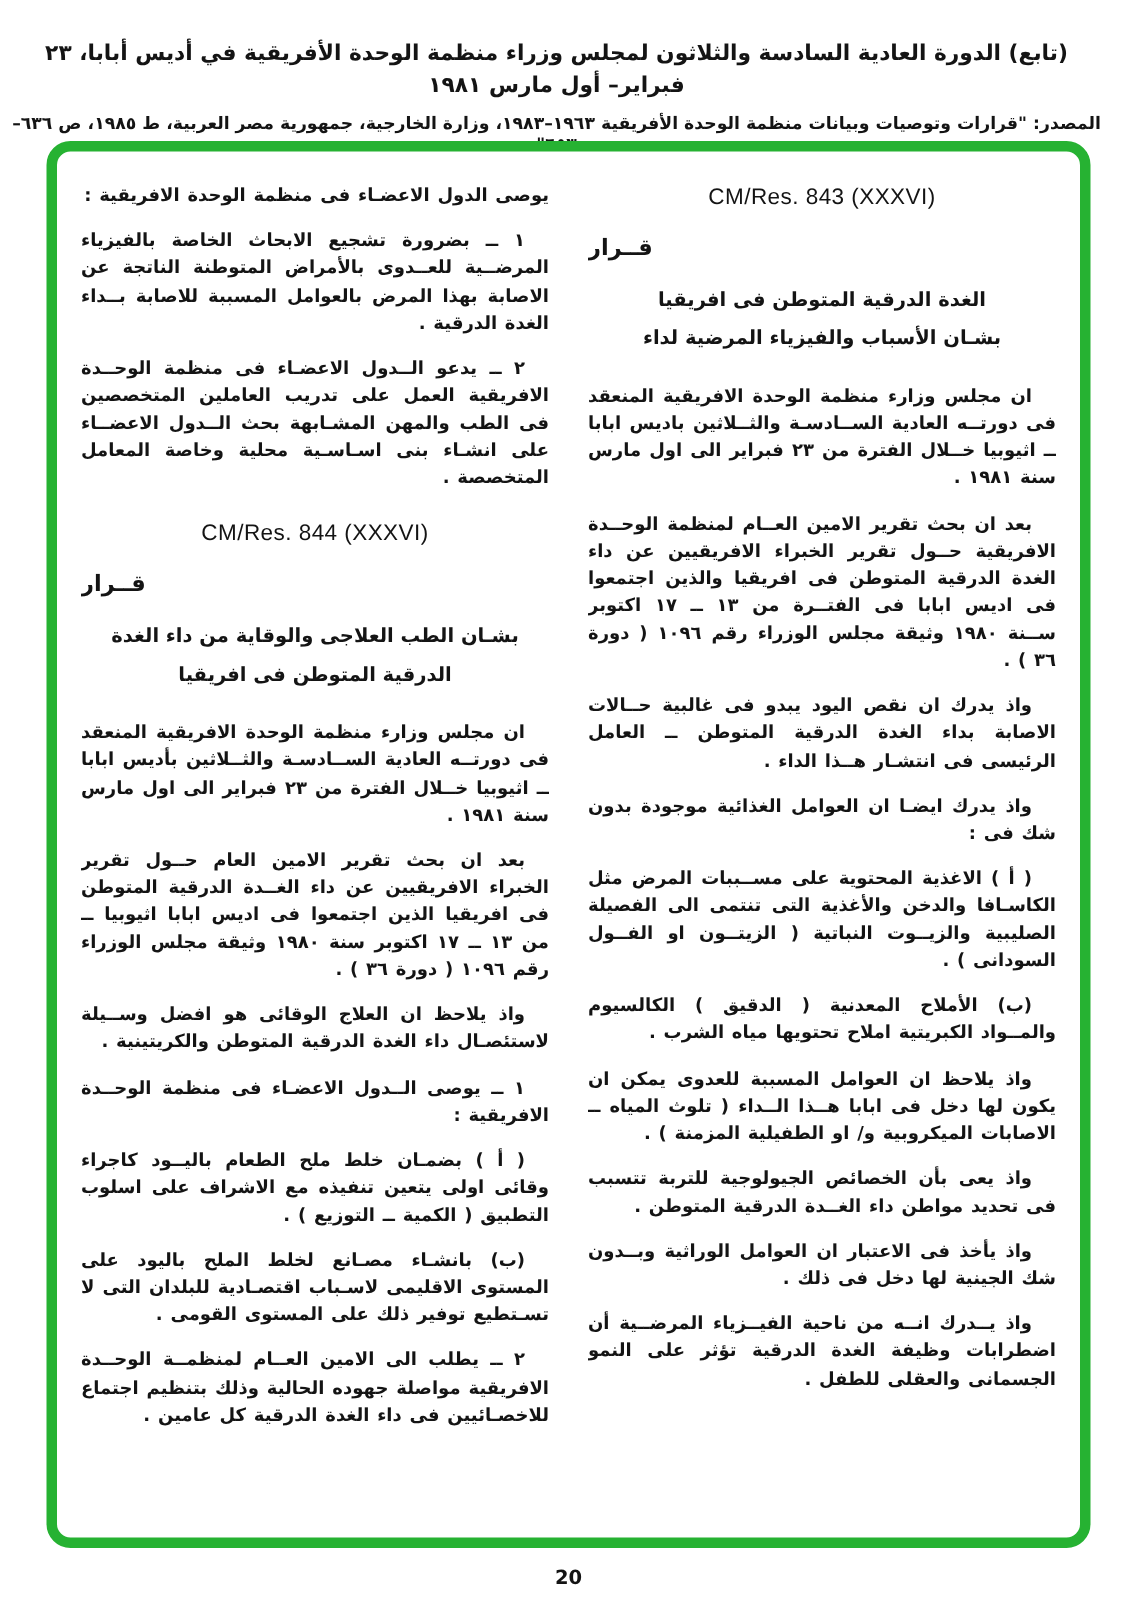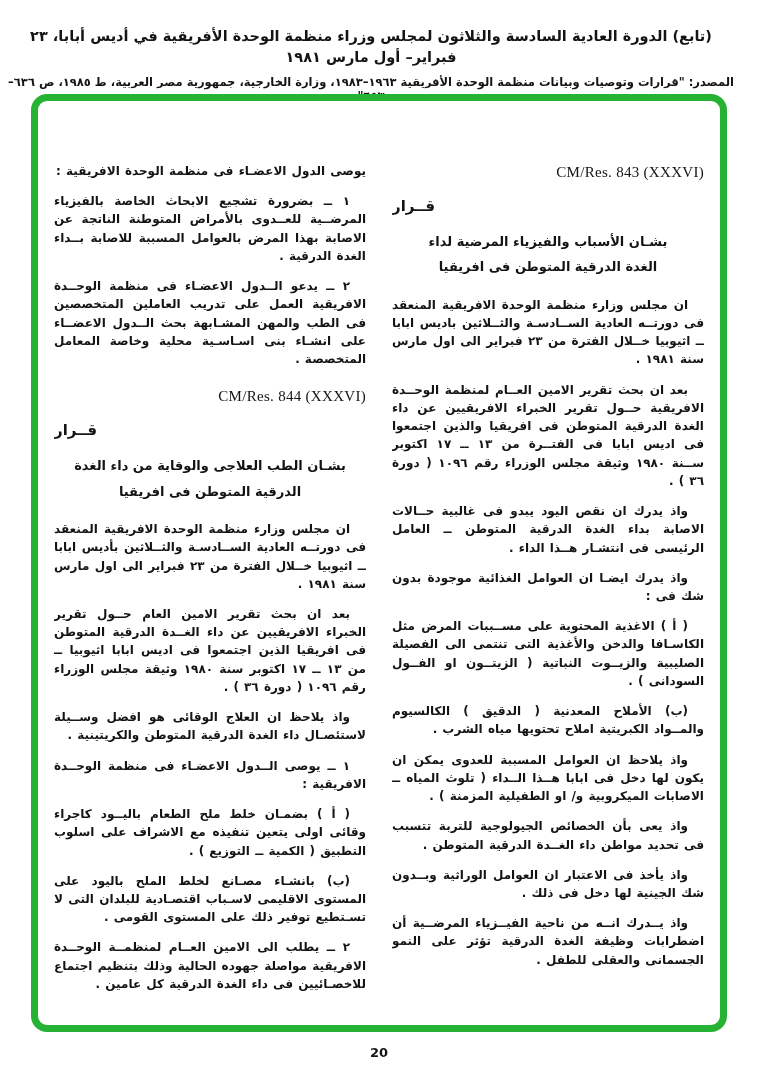--- a/index.html
+++ b/index.html
@@ -50,26 +50,25 @@
     display: flex;
     direction: rtl;
     gap: 26px;
     height: 100%;
   }
   .col {
     flex: 1 1 0;
     direction: rtl;
     text-align: justify;
     overflow: hidden;
-    margin-top: 41px;
   }
   .res-ref {
     direction: ltr;
-    text-align: right;
-    font-family: Liberation Serif, serif;
+    text-align: center;
+    font-family: Liberation Sans, sans-serif;
     font-size: 15px;
     font-weight: 400;
     letter-spacing: 0.3px;
     margin: 2px 0 16px 0;
   }
   .res-heading {
     text-align: left;
     font-size: 15px;
     font-weight: 700;
     margin: 0 0 14px 0;
@@ -115,22 +114,22 @@
     <div class="header-line2">المصدر: "قرارات وتوصيات وبيانات منظمة الوحدة الأفريقية ١٩٦٣–١٩٨٣، وزارة الخارجية، جمهورية مصر العربية، ط ١٩٨٥، ص ٦٣٦–٦٥٣"</div>
   </header>
 
   <div class="green-frame">
     <div class="columns">
 
       <section class="col">
         <div class="res-ref">CM/Res. 843 (XXXVI)</div>
         <div class="res-heading">قــرار</div>
         <div class="res-title">
+          <div>الغدة الدرقية المتوطن فى افريقيا</div>
           <div>بشـان الأسباب والفيزياء المرضية لداء</div>
-          <div>الغدة الدرقية المتوطن فى افريقيا</div>
         </div>
         <p class="para">ان مجلس وزارء منظمة الوحدة الافريقية المنعقد فى دورتــه العادية الســادسـة والثــلاثين باديس ابابا ــ اثيوبيا خــلال الفترة من ٢٣ فبراير الى اول مارس سنة ١٩٨١ .</p>
         <p class="para">بعد ان بحث تقرير الامين العــام لمنظمة الوحــدة الافريقية حــول تقرير الخبراء الافريقيين عن داء الغدة الدرقية المتوطن فى افريقيا والذين اجتمعوا فى اديس ابابا فى الفتــرة من ١٣ ــ ١٧ اكتوبر ســنة ١٩٨٠ وثيقة مجلس الوزراء رقم ١٠٩٦ ( دورة ٣٦ ) .</p>
         <p class="para">واذ يدرك ان نقص اليود يبدو فى غالبية حــالات الاصابة بداء الغدة الدرقية المتوطن ــ العامل الرئيسى فى انتشـار هــذا الداء .</p>
         <p class="para">واذ يدرك ايضـا ان العوامل الغذائية موجودة بدون شك فى :</p>
         <p class="para">( أ ) الاغذية المحتوية على مســببات المرض مثل الكاسـافا والدخن والأغذية التى تنتمى الى الفصيلة الصليبية والزيــوت النباتية ( الزيتــون او الفــول السودانى ) .</p>
         <p class="para">(ب) الأملاح المعدنية ( الدقيق ) الكالسيوم والمــواد الكبريتية املاح تحتويها مياه الشرب .</p>
         <p class="para">واذ يلاحظ ان العوامل المسببة للعدوى يمكن ان يكون لها دخل فى ابابا هــذا الــداء ( تلوث المياه ــ الاصابات الميكروبية و/ او الطفيلية المزمنة ) .</p>
         <p class="para">واذ يعى بأن الخصائص الجيولوجية للتربة تتسبب فى تحديد مواطن داء الغــدة الدرقية المتوطن .</p>
         <p class="para">واذ يأخذ فى الاعتبار ان العوامل الوراثية وبــدون شك الجينية لها دخل فى ذلك .</p>

